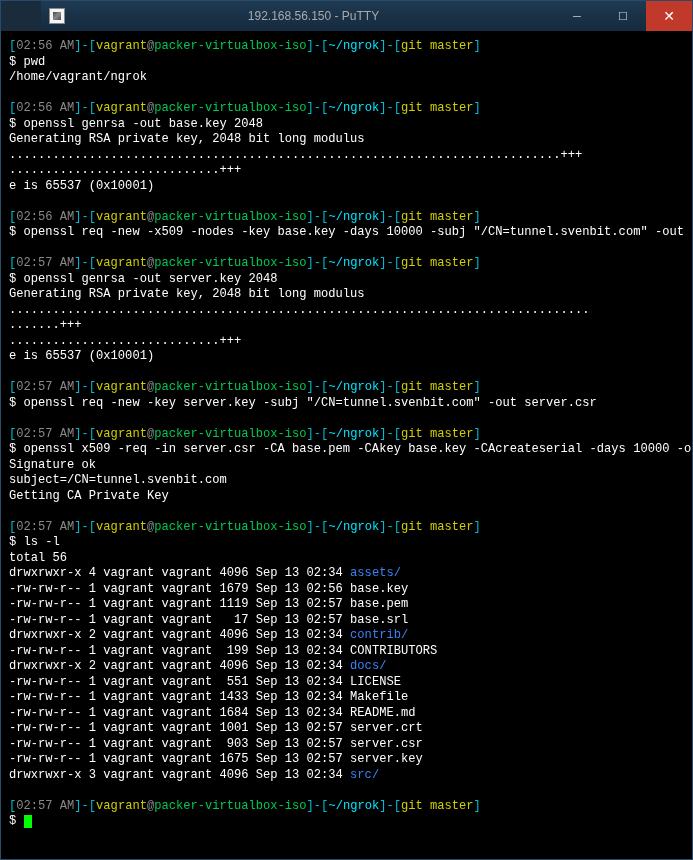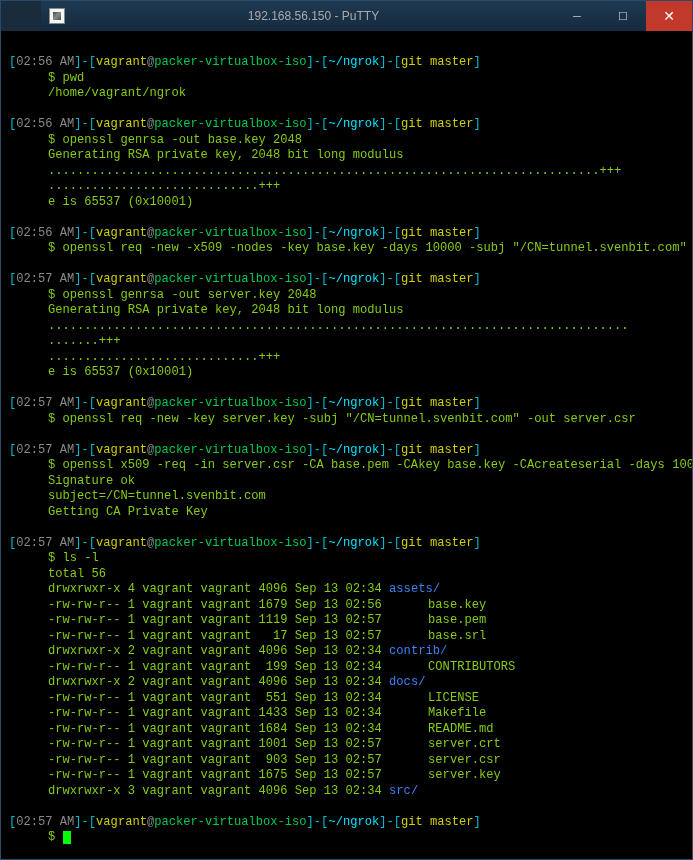--- a/index.html
+++ b/index.html
@@ -5,31 +5,31 @@
   * { margin: 0; padding: 0; box-sizing: border-box; }
   body { width: 693px; height: 860px; background: #1a2b3c; font-family: sans-serif; overflow: hidden; }
   .window { width: 693px; height: 860px; border: 1px solid #2a4a6a; display: flex; flex-direction: column; }
   .titlebar { height: 30px; background: linear-gradient(#1e3a52, #152a3e); display: flex; align-items: center; padding: 0 0 0 8px; color: #aaa; font-size: 12px; user-select: none; margin-left: 40px; }
   .titlebar .icon { width: 16px; height: 16px; background: #f5f5f5; border: 1px solid #888; margin-right: 8px; position: relative; }
   .titlebar .icon::after { content: ""; position: absolute; left: 3px; top: 3px; width: 8px; height: 8px; background: linear-gradient(135deg, #4a4a4a 0%, #888 50%, #4a4a4a 100%); }
   .titlebar .title { flex: 1; text-align: center; }
   .titlebar .buttons { display: flex; height: 100%; }
   .titlebar .btn { width: 46px; display: flex; align-items: center; justify-content: center; color: #ccc; font-size: 11px; }
   .titlebar .btn.close { background: #c0392b; color: #fff; font-size: 14px; }
-  .terminal { flex: 1; background: #000; padding: 24px 0 8px 8px; font-family: "Consolas", "Courier New", monospace; font-size: 12.1px; line-height: 15.5px; color: #ccc; overflow-y: scroll; white-space: pre; }
+  .terminal { flex: 1; background: #000; padding: 8px 0 8px 8px; font-family: "Consolas", "Courier New", monospace; font-size: 12.1px; line-height: 15.5px; color: #ccc; overflow-y: scroll; white-space: pre; }
   .terminal::-webkit-scrollbar { width: 17px; background: #1e1e1e; }
   .terminal::-webkit-scrollbar-thumb { background: #444; border: 1px solid #555; }
   .terminal::-webkit-scrollbar-button { background: #2a2a2a; height: 17px; }
   .t { color: #00bcd4; }   
   .g { color: #888; }      
   .y { color: #d0d000; }   
   .gr { color: #00c853; }  
   .c { color: #00e5ff; }   
   .b { color: #3b82f6; }   
-  .w { color: #84cc16; margin-left: 39px; }      
+  .w { color: #ffffff; }      
   .cursor { display: inline-block; width: 8px; height: 13px; background: #00ff00; vertical-align: text-bottom; }
 </style>
 </head>
 <body>
 
 <div class="window">
   <div class="titlebar">
     <div class="icon"></div>
     <div class="title">192.168.56.150 - PuTTY</div>
     <div class="buttons">

